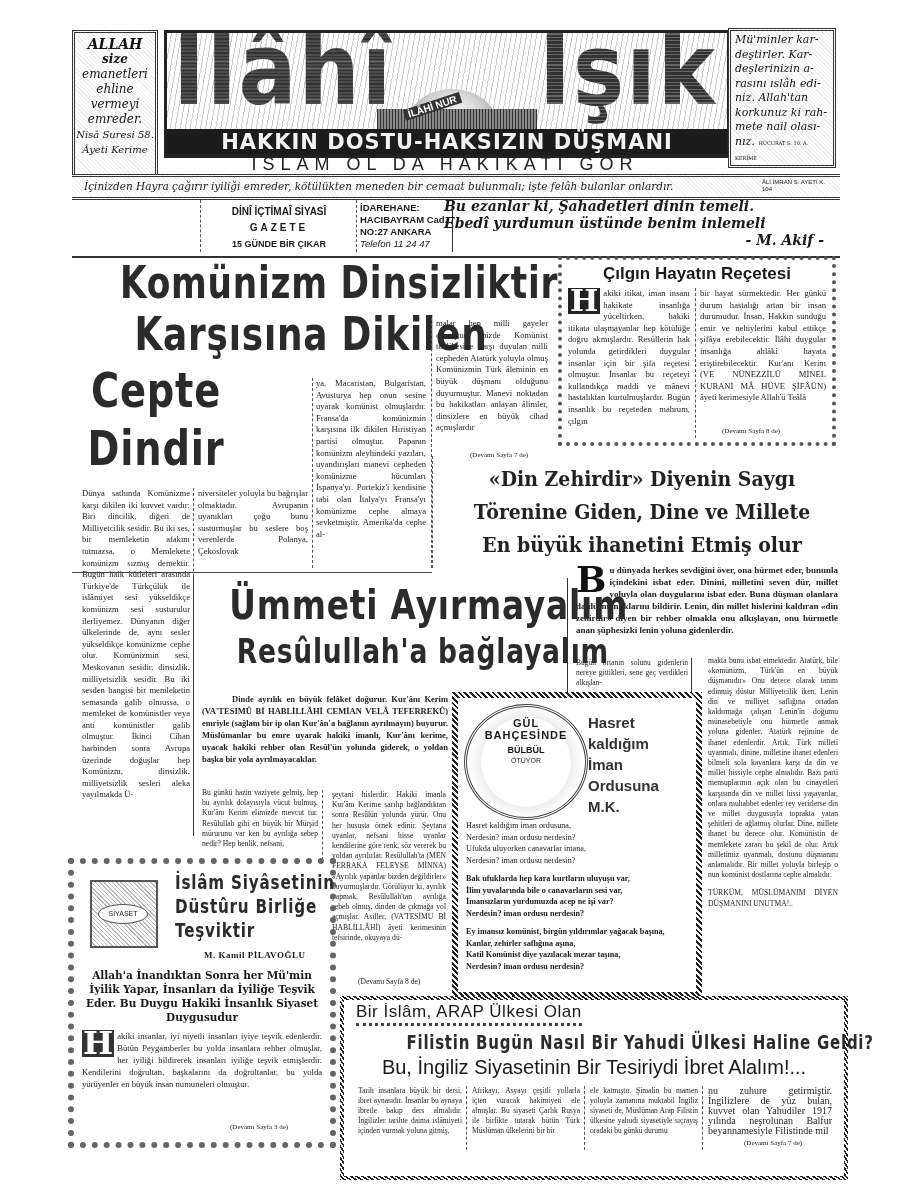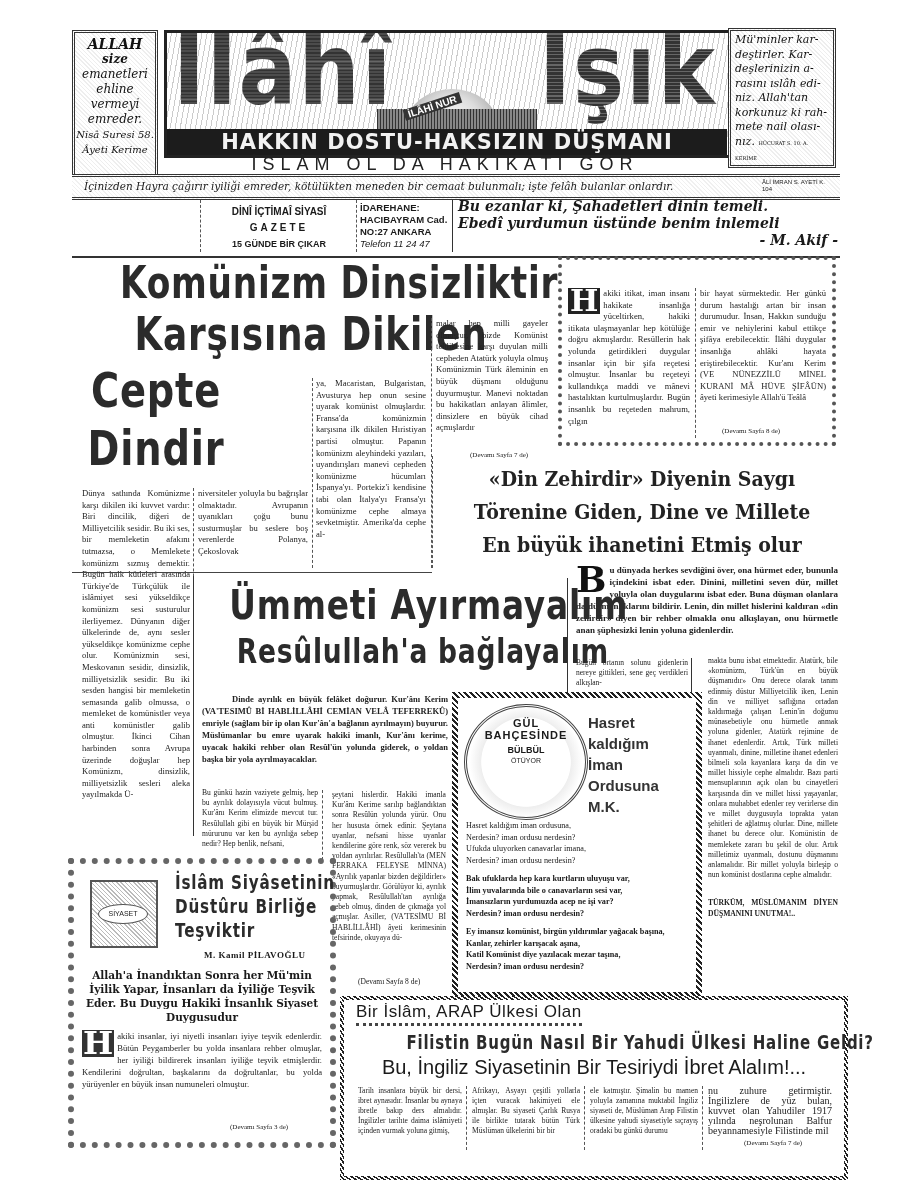--- a/index.html
+++ b/index.html
@@ -7,21 +7,21 @@
   .abs{position:absolute;}
   .serif{font-family:"Liberation Serif",serif;}
   .sans{font-family:"Liberation Sans",sans-serif;}
   .body-text{font-family:"Liberation Serif",serif;font-size:8.6px;line-height:11.6px;text-align:justify;color:#222;}
   .vrule{position:absolute;width:0;border-left:1px dashed #555;}
   .hrule{position:absolute;height:0;border-top:1px dashed #555;}
   
   .mast-side{border:3px double #333;background:repeating-linear-gradient(45deg,#fff 0 2px,#eee 2px 3px);font-family:"DejaVu Serif",serif;font-style:italic;color:#111;text-align:center;}
   .mast-center{border:3px solid #222;background:
       repeating-linear-gradient(100deg,#fff 0 4px,#ccc 4px 5px);
-      overflow:hidden;padding-left:43px;}
+      overflow:hidden;}
   .title-word{font-family:"DejaVu Sans",sans-serif;font-weight:bold;font-size:86px;letter-spacing:2px;color:#2a2a2a;
      background:repeating-linear-gradient(0deg,#333 0 2px,#666 2px 3px);-webkit-background-clip:text;background-clip:text;-webkit-text-fill-color:transparent;transform:scaleY(1.15);}
   .banner{background:#1c1c1c;color:#f2f2f2;font-family:"DejaVu Sans",sans-serif;font-weight:bold;font-size:21px;letter-spacing:1px;text-align:center;}
   .sun{border-radius:50%;background:radial-gradient(circle,#fff 0,#ddd 50%,#999 100%);}
   .mosque{background:repeating-linear-gradient(90deg,#333 0 1px,#888 1px 3px);}
   .info-box{font-family:"Liberation Serif",serif;font-size:9px;color:#222;}
   .headline-grunge{font-family:"DejaVu Sans",sans-serif;font-weight:bold;color:#2b2b2b;letter-spacing:1px;}
   .star-border{border:4px dotted #555;}
   .hatch-border{border:6px solid transparent;border-image:repeating-linear-gradient(45deg,#222 0 2px,#fff 2px 4px) 6;}
   .flower-border{border:6px dotted #666;}
@@ -77,21 +77,21 @@
     <div style="font-size:9px;">15 GÜNDE BİR ÇIKAR</div>
   </div>
   <div class="vrule" style="left:284px;top:4px;height:52px;"></div>
   <div class="abs sans" style="left:288px;top:6px;width:90px;font-size:9.5px;font-weight:bold;line-height:12px;">
     <div>İDAREHANE:</div>
     <div>HACIBAYRAM Cad.</div>
     <div>NO:27 ANKARA</div>
     <div style="font-weight:normal;font-style:italic;">Telefon 11 24 47</div>
   </div>
   <div class="vrule" style="left:380px;top:4px;height:52px;border-left:1px solid #333;"></div>
-  <div class="abs" style="left:386px;top:2px;width:380px;font-family:'DejaVu Serif',serif;font-style:italic;font-weight:bold;font-size:14px;line-height:17px;">
+  <div class="abs" style="left:372px;top:2px;width:380px;font-family:'DejaVu Serif',serif;font-style:italic;font-weight:bold;font-size:14px;line-height:17px;">
     <div>Bu ezanlar ki, Şahadetleri dinin temeli.</div>
     <div>Ebedî yurdumun üstünde benim inlemeli</div>
     <div style="text-align:right;">- M. Akif -</div>
   </div>
 </div>
 
 <div class="abs headline-grunge" style="left:66px;top:258px;width:490px;text-align:center;">
   <div style="font-size:44px;line-height:50px;transform:scaleX(0.78);transform-origin:center;white-space:nowrap;">Komünizm Dinsizliktir</div>
   <div style="font-size:46px;line-height:52px;transform:scaleX(0.78);transform-origin:center;white-space:nowrap;">Karşısına Dikilen</div>
 </div>
@@ -102,20 +102,21 @@
 <div class="vrule" style="left:193px;top:488px;height:340px;"></div>
 <div class="abs body-text" style="left:198px;top:488px;width:110px;height:80px;overflow:hidden;">niversiteler yoluyla bu bağrışlar olmaktadır. Avrupanın uyanıkları çoğu bunu susturmuşlar bu seslere boş verenlerde Polanya, Çekoslovak</div>
 <div class="vrule" style="left:312px;top:378px;height:190px;"></div>
 <div class="abs body-text" style="left:316px;top:378px;width:110px;height:190px;overflow:hidden;">ya, Macaristan, Bulgaristan, Avusturya hep onun sesine uyarak komünist olmuşlardır. Fransa'da komünizmin karşısına ilk dikilen Hıristiyan partisi olmuştur. Papanın komünizm aleyhindeki yazıları, uyandırışları manevi cepheden komünizme hücumları İspanya'yı. Portekiz'i kendisine tabi olan İtalya'yı Fransa'yı komünizme cephe almaya sevketmiştir. Amerika'da cephe al-</div>
 <div class="vrule" style="left:431px;top:318px;height:250px;"></div>
 <div class="abs body-text" style="left:436px;top:318px;width:112px;height:130px;overflow:hidden;">malar hep milli gayeler olmuştur, bizde Komünist tehlikesine karşı duyulan milli cepheden Atatürk yoluyla olmuş Komünizmin Türk âleminin en büyük düşmanı olduğunu duyurmuştur. Manevi noktadan bu hakikatları anlayan âlimler, dinsizlere en büyük cihad açmışlardır</div>
 <div class="abs body-text" style="left:470px;top:450px;font-size:7px;">(Devamı Sayfa 7 de)</div>
 <div class="hrule" style="left:72px;top:572px;width:360px;border-top:1px solid #444;"></div>
 
 <div class="abs star-border" style="left:558px;top:256px;width:278px;height:190px;box-sizing:border-box;">
+  <div class="abs sans" style="left:0;top:4px;width:270px;text-align:center;font-size:17px;font-weight:bold;">Çılgın Hayatın Reçetesi</div>
   <div class="abs body-text" style="left:6px;top:28px;width:122px;height:150px;overflow:hidden;">
     <span class="dropcap" style="font-size:30px;background:#222;color:#fff;padding:0 2px;">H</span>
     <span>akiki itikat, iman insanı hakikate insanlığa yüceltirken, hakiki itikata ulaşmayanlar hep kötülüğe doğru akmışlardır. Resüllerin hak yolunda getirdikleri duygular insanlar için bir şifa reçetesi olmuştur. İnsanlar bu reçeteyi kullandıkça maddi ve mânevi hastalıktan kurtulmuşlardır. Bugün insanlık bu reçeteden mahrum, çılgın</span>
   </div>
   <div class="vrule" style="left:133px;top:28px;height:150px;"></div>
   <div class="abs body-text" style="left:138px;top:28px;width:126px;height:134px;overflow:hidden;">bir hayat sürmektedir. Her günkü durum hastalığı artan bir insan durumudur. İnsan, Hakkın sunduğu emir ve nehiylerini kabul ettikçe şifâya erebilecektir. İlâhi duygular insanlığa ahlâki hayata eriştirebilecektir. Kur'anı Kerim (VE NÜNEZZİLÜ MİNEL KURANİ MÂ HÜVE ŞİFÂÜN) âyeti kerimesiyle Allah'ü Teâlâ</div>
   <div class="abs body-text" style="left:160px;top:166px;font-size:7px;">(Devamı Sayfa 8 de)</div>
 </div>
 
 <div class="abs" style="left:436px;top:462px;width:412px;text-align:center;font-family:'DejaVu Serif',serif;font-weight:bold;color:#222;">
@@ -125,21 +126,21 @@
 </div>
 <div class="vrule" style="left:432px;top:456px;height:112px;"></div>
 <div class="abs body-text" style="left:576px;top:564px;width:262px;font-weight:bold;font-size:9px;line-height:12px;">
   <span class="dropcap" style="font-size:36px;">B</span>
   <span>u dünyada herkes sevdiğini över, ona hürmet eder, bununla içindekini isbat eder. Dinini, milletini seven dür, millet yoluyla olan duygularını isbat eder. Buna düşman olanlara da düşmanlıklarını bildirir. Lenin, din millet hislerini kaldıran «din zehirdir» diyen bir rehber olmakla onu alkışlayan, onu hürmetle anan şüphesizki lenin yoluna gidenlerdir.</span>
 </div>
 <div class="abs body-text" style="left:576px;top:658px;width:112px;font-size:7.5px;line-height:10px;">Bugün ortanın solunu gidenlerin nereye gittikleri, sene geç verdikleri alkışlan-</div>
 <div class="vrule" style="left:691px;top:658px;height:34px;border-left:1px solid #333;"></div>
 <div class="abs body-text" style="left:708px;top:656px;width:130px;height:340px;overflow:hidden;font-size:7.6px;line-height:10.2px;">
   <span>makta bunu isbat etmektedir. Atatürk, bile «komünizm, Türk'ün en büyük düşmanıdır» Onu derece olarak tanım edinmiş düstur Milliyetcilik iken, Lenin din ve milliyet saflığına ortadan kaldırmağa çalışan Lenin'in doğumu münasebetiyle onu hürmetle anmak yoluna gidenler, Atatürk rejimine de ihanet edenlerdir. Artık, Türk milleti uyanmalı, dinine, milletine ihanet edenleri bilmeli sola kayanlara karşı da din ve millet hissiyle cephe almalıdır. Bazı parti mensuplarının açık olan bu cinayetleri karşısında din ve millet hissi yaşayanlar, onlara muhabbet edenler rey verirlerse din ve millet duygusuyla toprakta yatan şehitleri de ağlatmış olurlar. Dine, millete ihanet bu derece olur. Komünistin de memlekete zararı bu şekil de olur. Artık milletimiz uyanmalı, dostunu düşmanını anlamalıdır. Bir millet yoluyla birleşip o nun komünist dostlarına cephe almalıdır.</span>
-  <div style="font-weight:bold;margin-top:18px;">TÜRKÜM, MÜSLÜMANIM DİYEN DÜŞMANINI UNUTMA!..</div>
+  <div style="font-weight:normal;margin-top:8px;">TÜRKÜM, MÜSLÜMANIM DİYEN DÜŞMANINI UNUTMA!..</div>
 </div>
 
 <div class="vrule" style="left:193px;top:576px;height:260px;border-left:1px solid #333;"></div>
 <div class="abs headline-grunge" style="left:196px;top:582px;width:370px;text-align:center;font-size:40px;line-height:46px;white-space:nowrap;transform:scaleX(0.82);">Ümmeti Ayırmayalım</div>
 <div class="abs headline-grunge" style="left:196px;top:630px;width:370px;text-align:center;font-size:34px;line-height:42px;white-space:nowrap;transform:scaleX(0.78);">Resûlullah'a bağlayalım</div>
 <div class="vrule" style="left:567px;top:578px;height:120px;border-left:1px solid #333;"></div>
 <div class="abs body-text" style="left:202px;top:693px;width:246px;font-weight:bold;font-size:8.5px;line-height:12px;text-indent:30px;">Dinde ayrılık en büyük felâket doğurur. Kur'ânı Kerim (VA'TESIMÛ Bİ HABLİLLÂHİ CEMİAN VELÂ TEFERREKÛ) emriyle (sağlam bir ip olan Kur'ân'a bağlanın ayrılmayın) buyurur. Müslümanlar bu emre uyarak hakiki imanlı, Kur'ânı kerime, uyacak hakiki rehber olan Resûl'ün yolunda giderek, o yoldan başka bir yola ayrılmayacaklar.</div>
 <div class="abs body-text" style="left:202px;top:788px;width:116px;height:74px;overflow:hidden;font-size:7.6px;line-height:10.2px;">Bu günkü hazin vaziyete gelmiş, hep bu ayrılık dolayısıyla vücut bulmuş. Kur'ânı Kerim elimizde mevcut tur. Resûlullah gibi en büyük bir Mürşid mürurunu var ken bu ayrılığa sebep nedir? Hep benlik, nefsani,</div>
 <div class="vrule" style="left:322px;top:790px;height:70px;"></div>
 <div class="abs body-text" style="left:332px;top:790px;width:114px;height:180px;overflow:hidden;font-size:7.6px;line-height:10.2px;">şeytani hislerdir. Hakiki imanla Kur'ânı Kerime sarılıp bağlandıktan sonra Resûlün yolunda yürür. Onu her hususta örnek edinir. Şeytana uyanlar, nefsani hisse uyanlar kendilerine göre renk, söz vererek bu yoldan ayrılırlar. Resûlullah'ta (MEN FERRAKA FELEYSE MİNNA) «Ayrılık yapanlar bizden değildirler» buyurmuşlardır. Görülüyor ki, ayrılık yapmak, Resûlullah'tan ayrılığa sebeb olmuş, dinden de çıkmağa yol açmışlar. Asiller, (VA'TESİMU Bİ HABLİLLÂHİ) âyeti kerimesinin tefsirinde, okuyaya dü-</div>
@@ -166,21 +167,21 @@
       <div>Nerdesin? iman ordusu nerdesin?</div>
     </div>
     <div style="margin-bottom:7px;font-weight:bold;">
       <div>Bak ufuklarda hep kara kurtların uluyuşu var,</div>
       <div>İlim yuvalarında bile o canavarların sesi var,</div>
       <div>İmansızların yurdumuzda acep ne işi var?</div>
       <div>Nerdesin? iman ordusu nerdesin?</div>
     </div>
     <div style="font-weight:bold;">
       <div>Ey imansız komünist, birgün yıldırımlar yağacak başına,</div>
-      <div>Kanlar, zehirler karışacak aşına,</div>
+      <div>Kanlar, zehirler saflığına aşına,</div>
       <div>Katil Komünist diye yazılacak mezar taşına,</div>
       <div>Nerdesin? iman ordusu nerdesin?</div>
     </div>
   </div>
 </div>
 
 <div class="abs flower-border" style="left:68px;top:858px;width:268px;height:290px;box-sizing:border-box;">
   <div class="abs" style="left:16px;top:16px;width:64px;height:64px;border:2px solid #555;background:repeating-linear-gradient(45deg,#fff 0 2px,#bbb 2px 3px);">
     <div class="abs sans" style="left:6px;top:22px;width:48px;height:18px;border-radius:50%;background:#fff;border:1px solid #555;font-size:7px;text-align:center;line-height:18px;">SİYASET</div>
   </div>

